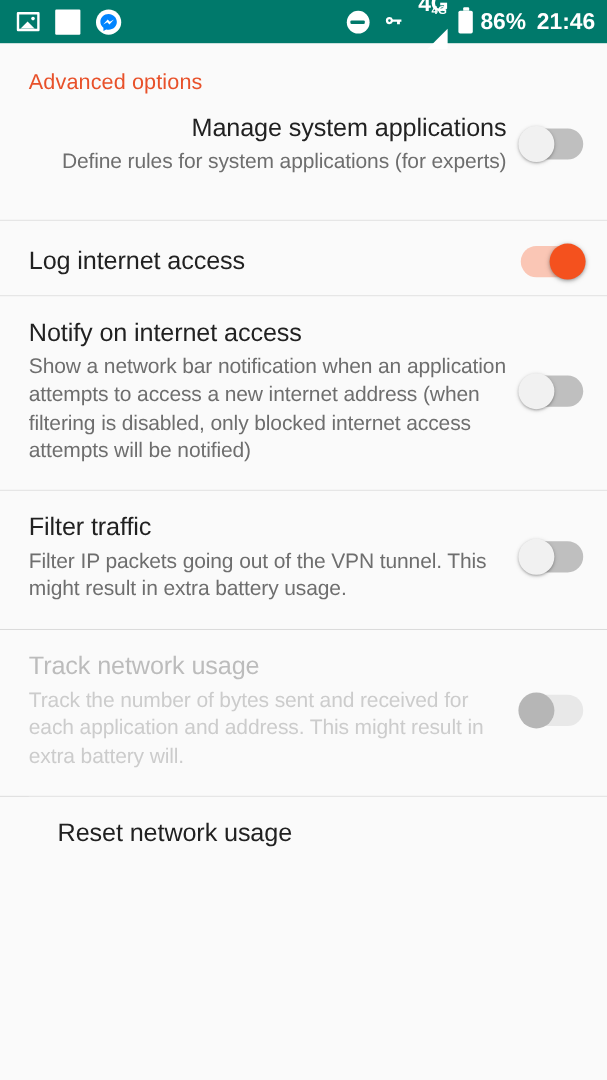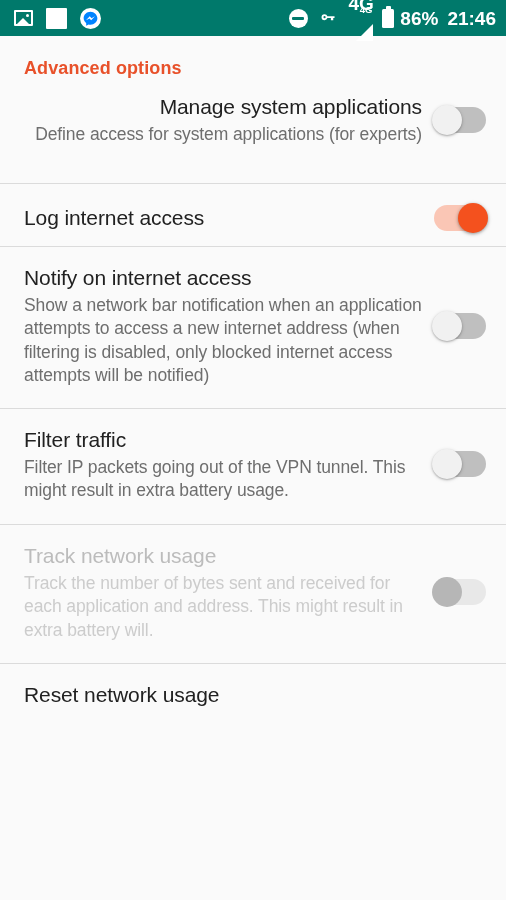--- a/index.html
+++ b/index.html
@@ -138,21 +138,21 @@
     letter-spacing: 0px;
     line-height: 19px;
   }
 
   
   .content { background: #FAFAFA; }
 
   .section-header {
     color: #E8512A;
     font-size: 18px;
-    font-weight: bold;
+    font-weight: normal;
     padding: 22px 0 0 24px;
     letter-spacing: 0.1px;
   }
 
   .pref-row {
     display: flex;
     align-items: center;
     padding: 0 18px 0 24px;
     position: relative;
     background: #FAFAFA;
@@ -224,21 +224,21 @@
   }
 
   
   .switch.disabled .track { background: #E8E8E8; }
   .switch.disabled .knob {
     left: 0px;
     background: #B6B6B6;
     box-shadow: none;
   }
 
-  .bottom-cut { overflow: hidden; }
+  .bottom-cut { overflow: hidden; margin-left: 24px; }
 </style>
 </head>
 <body>
 
 <div id="screen">
 
   <div class="statusbar">
     <div class="sb-left">
       <div class="icon-photo"></div>
       <div class="icon-whitesquare"></div>
@@ -270,21 +270,21 @@
     </div>
   </div>
 
   <div class="content">
 
     <div class="section-header">Advanced options</div>
 
     <div class="pref-row" style="padding-top:14px;padding-bottom:36px;text-align:right;">
       <div class="pref-text">
         <div class="pref-title">Manage system applications</div>
-        <div class="pref-summary">Define access for system applications (for experts)</div>
+        <div class="pref-summary">Define rules for system applications (for experts)</div>
       </div>
       <div class="switch off">
         <span class="track"></span>
         <span class="knob"></span>
       </div>
     </div>
 
     <div class="divider"></div>
 
     <div class="pref-row" style="padding-top:17px;padding-bottom:11px;">

